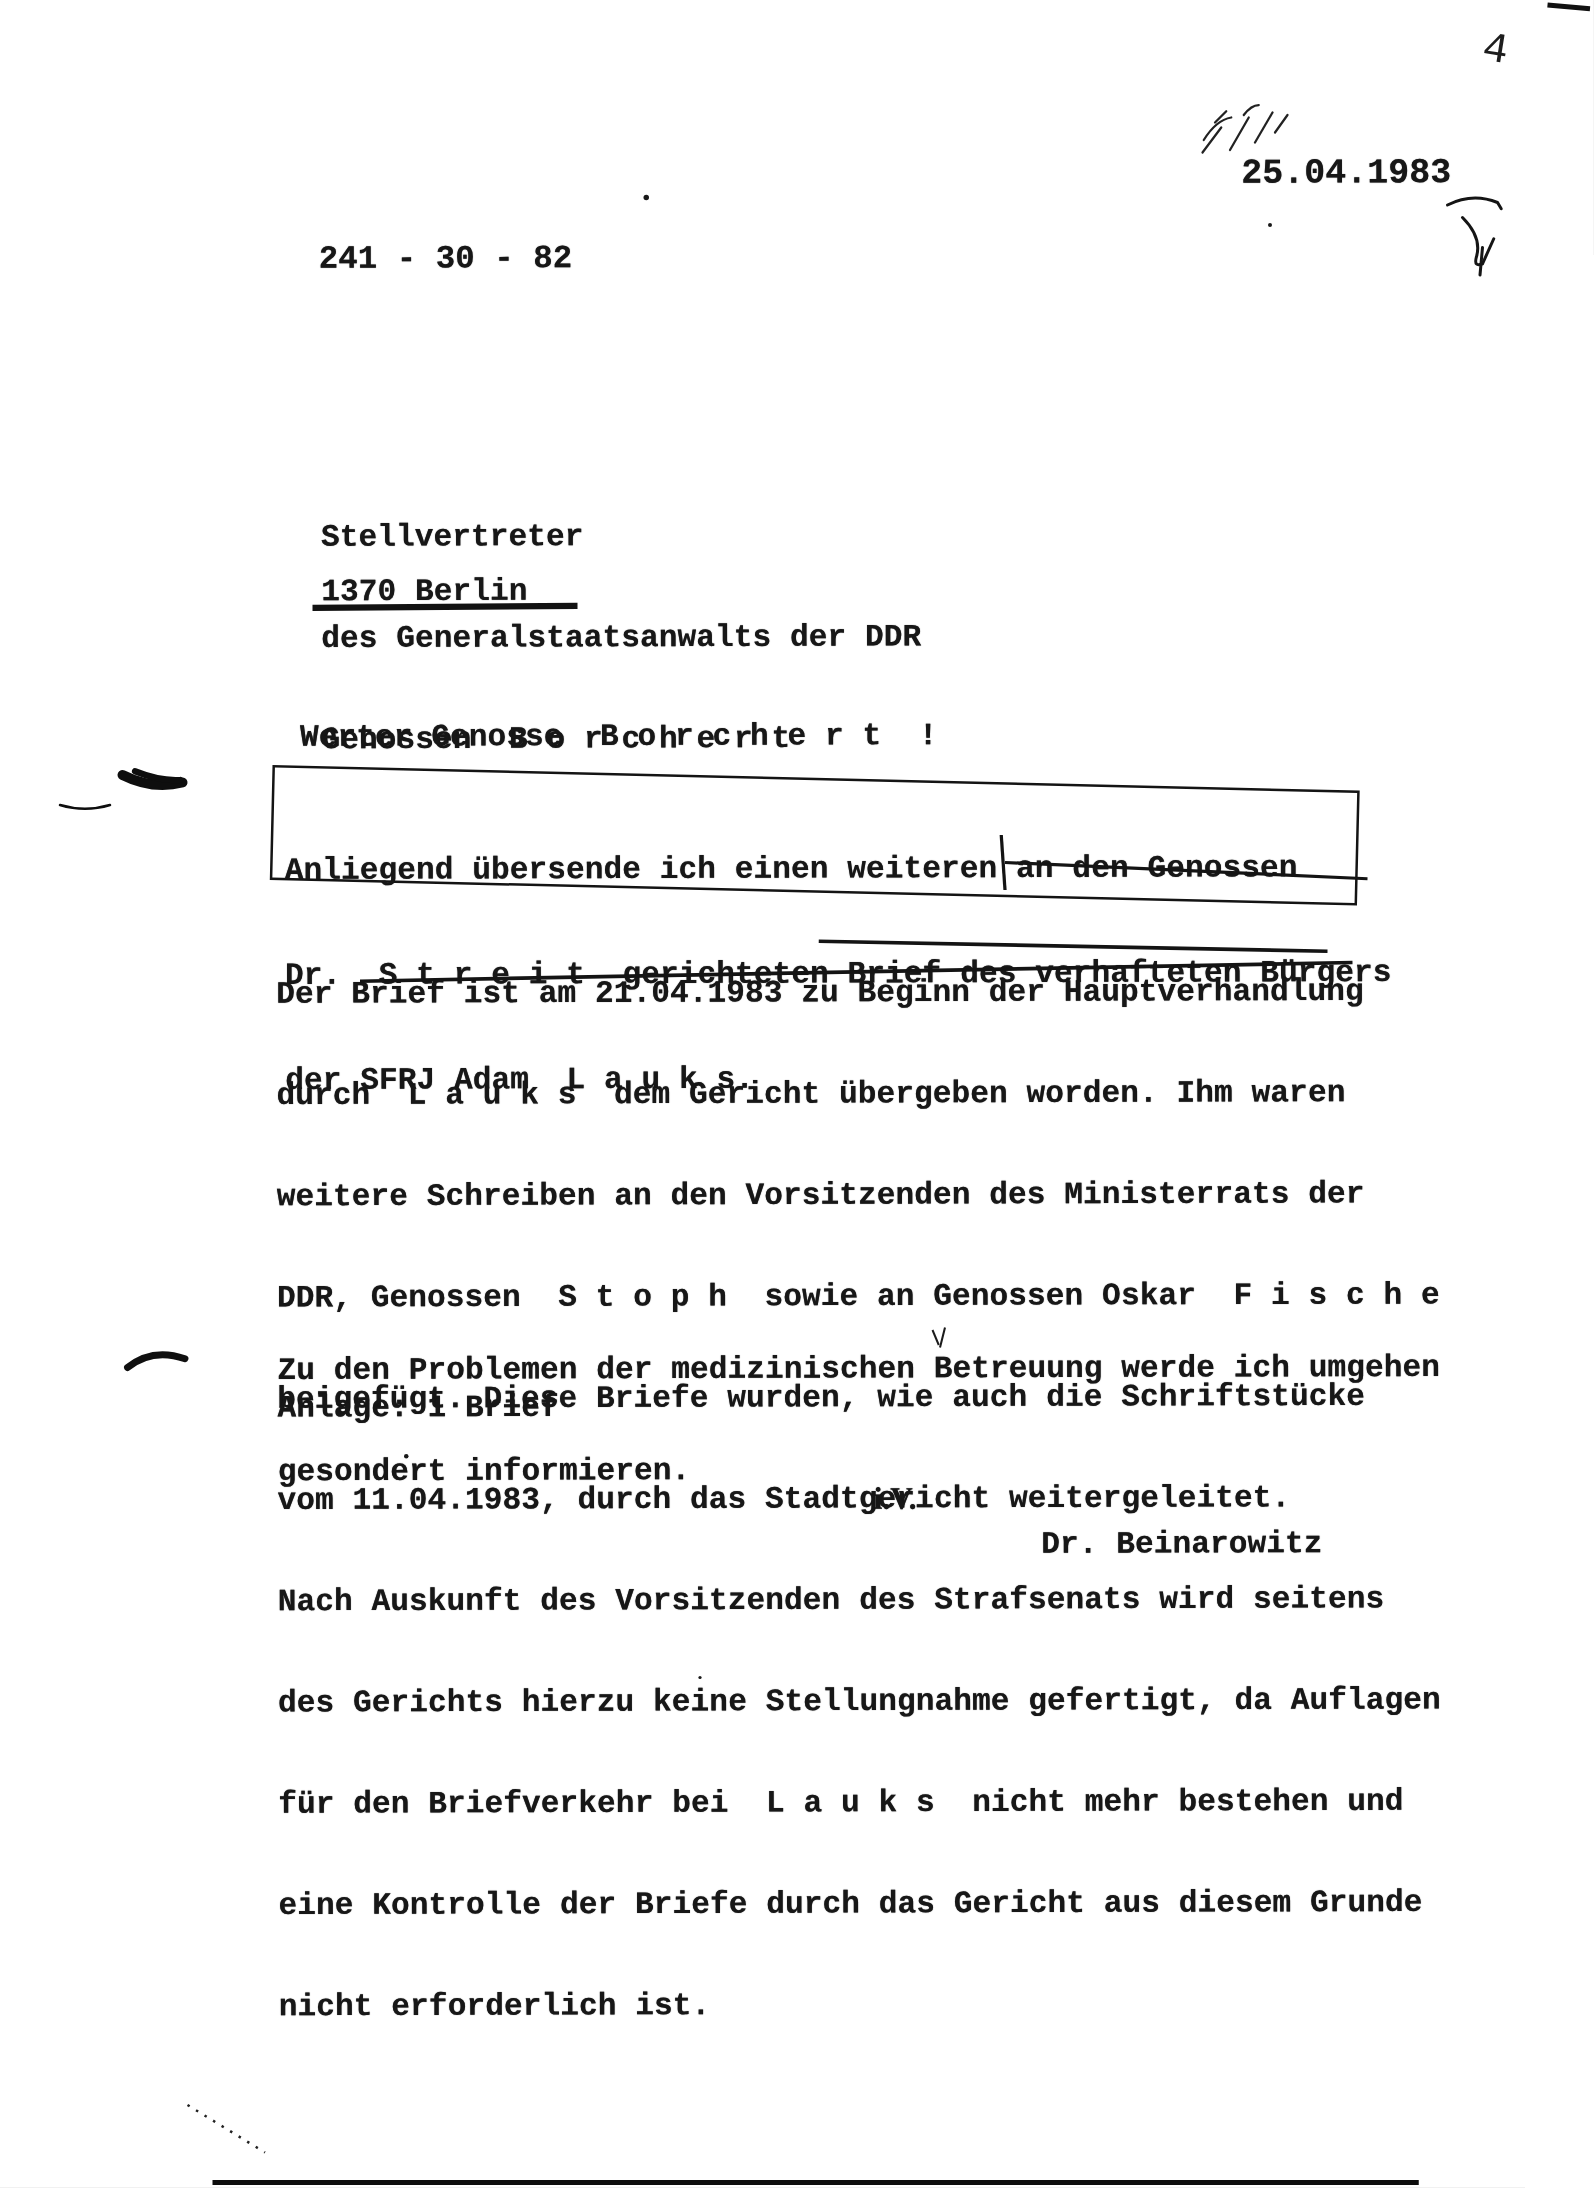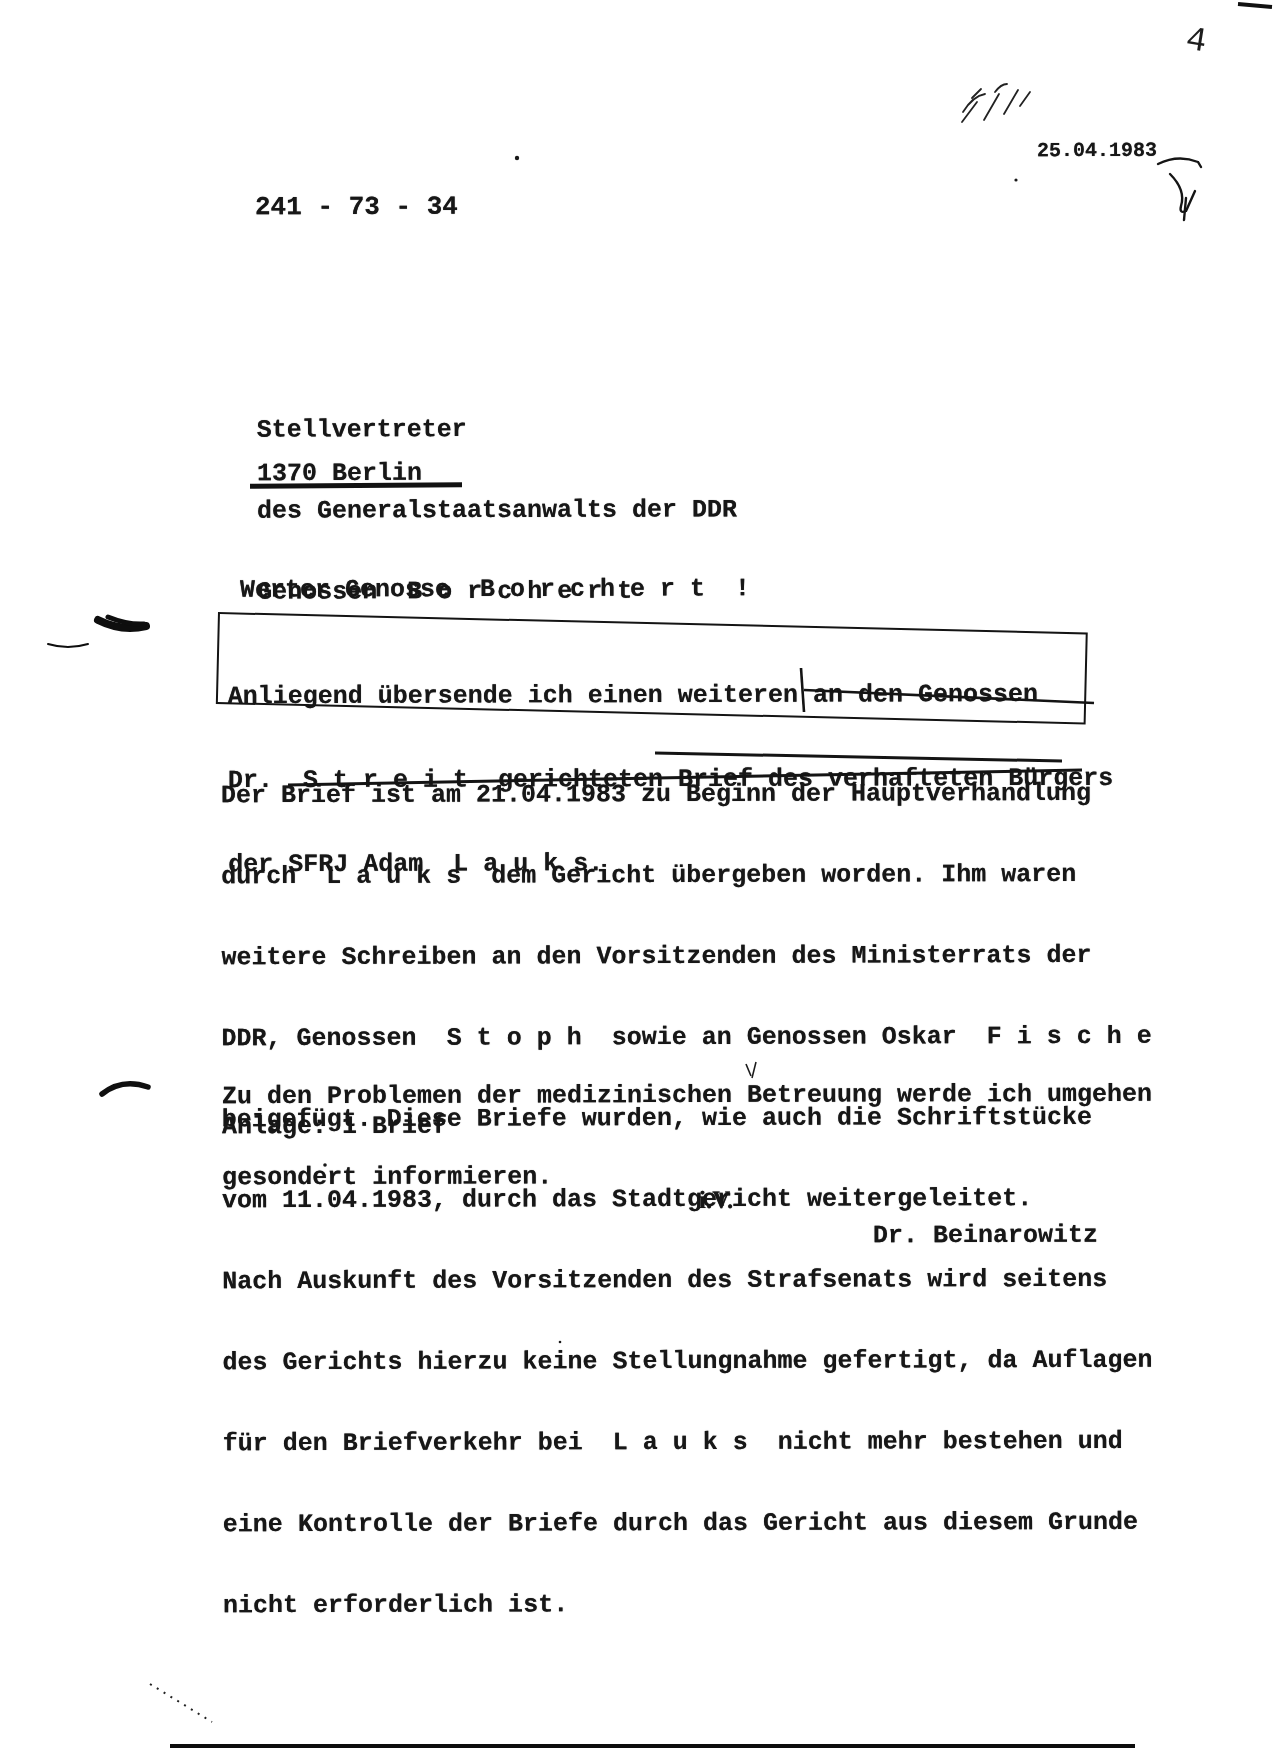--- a/index.html
+++ b/index.html
@@ -54,23 +54,23 @@
   }
   svg.marks{position:absolute;left:0;top:0;pointer-events:none;}
 </style>
 </head>
 <body>
 
 <div class="page">
 
   <div class="hand4">4</div>
 
-  <div class="t" style="left:993px;top:137px;font-size:20px;margin-left:44px;">25.04.1983</div>
+  <div class="t" style="left:993px;top:126px;font-size:28px;">25.04.1983</div>
 
-  <div class="t" style="left:255px;top:194px;font-size:26px;">241 - 73 - 34</div>
+  <div class="t" style="left:255px;top:194px;font-size:26px;">241 - 30 - 82</div>
 
   <div class="t" style="left:257px;top:362px;">
     <div class="ln">Stellvertreter</div>
     <div class="ln">des Generalstaatsanwalts der DDR</div>
     <div class="ln">Genossen  B o r c h e r t</div>
   </div>
   <div class="t" style="left:257px;top:460px;">1370 Berlin</div>
   <div class="city-underline"></div>
 
   <div class="t" style="left:240px;top:576px;">Werter Genosse  B o r c h e r t  !</div>
@@ -98,21 +98,21 @@
   </div>
 
   <div class="t" style="left:222px;top:1028px;">
     <div class="ln">Zu den Problemen der medizinischen Betreuung werde ich umgehen</div>
     <div class="ln">gesondert informieren.</div>
   </div>
 
   <div class="t" style="left:222px;top:1113px;">Anlage: 1 Brief</div>
 
   <div class="t" style="left:699px;top:1186px;font-family:Liberation Serif, serif;">i.V.</div>
-  <div class="t" style="left:833px;top:1222px;margin-left:40px;">Dr. Beinarowitz</div>
+  <div class="t" style="left:833px;top:1222px;">Dr. Beinarowitz</div>
 
   <div class="bottom-bar"></div>
 
   <svg class="marks" width="1275" height="1750" viewBox="0 0 1275 1750">
 
     <path d="M1238,4 L1272,7" stroke="#111" stroke-width="4" fill="none"></path>
 
     <g stroke="#222" stroke-width="1.8" fill="none" stroke-linecap="round">
       <path d="M962,122 l15,-20"></path>
       <path d="M984,120 l15,-26"></path>

